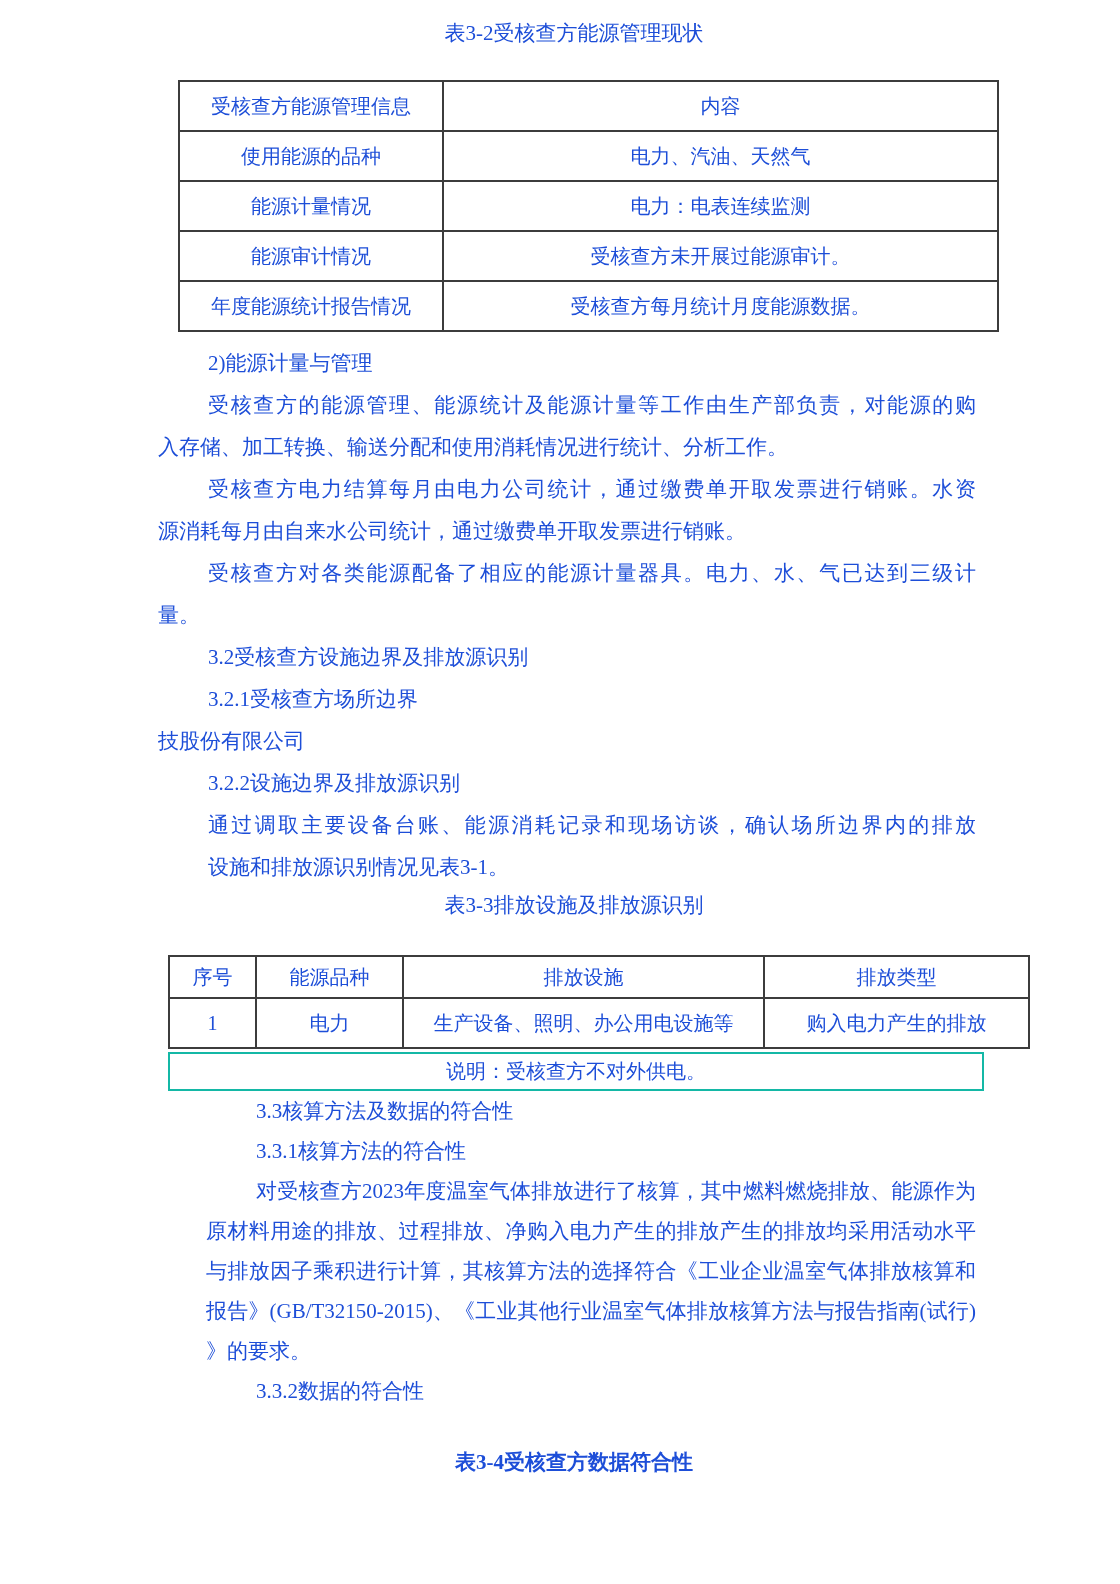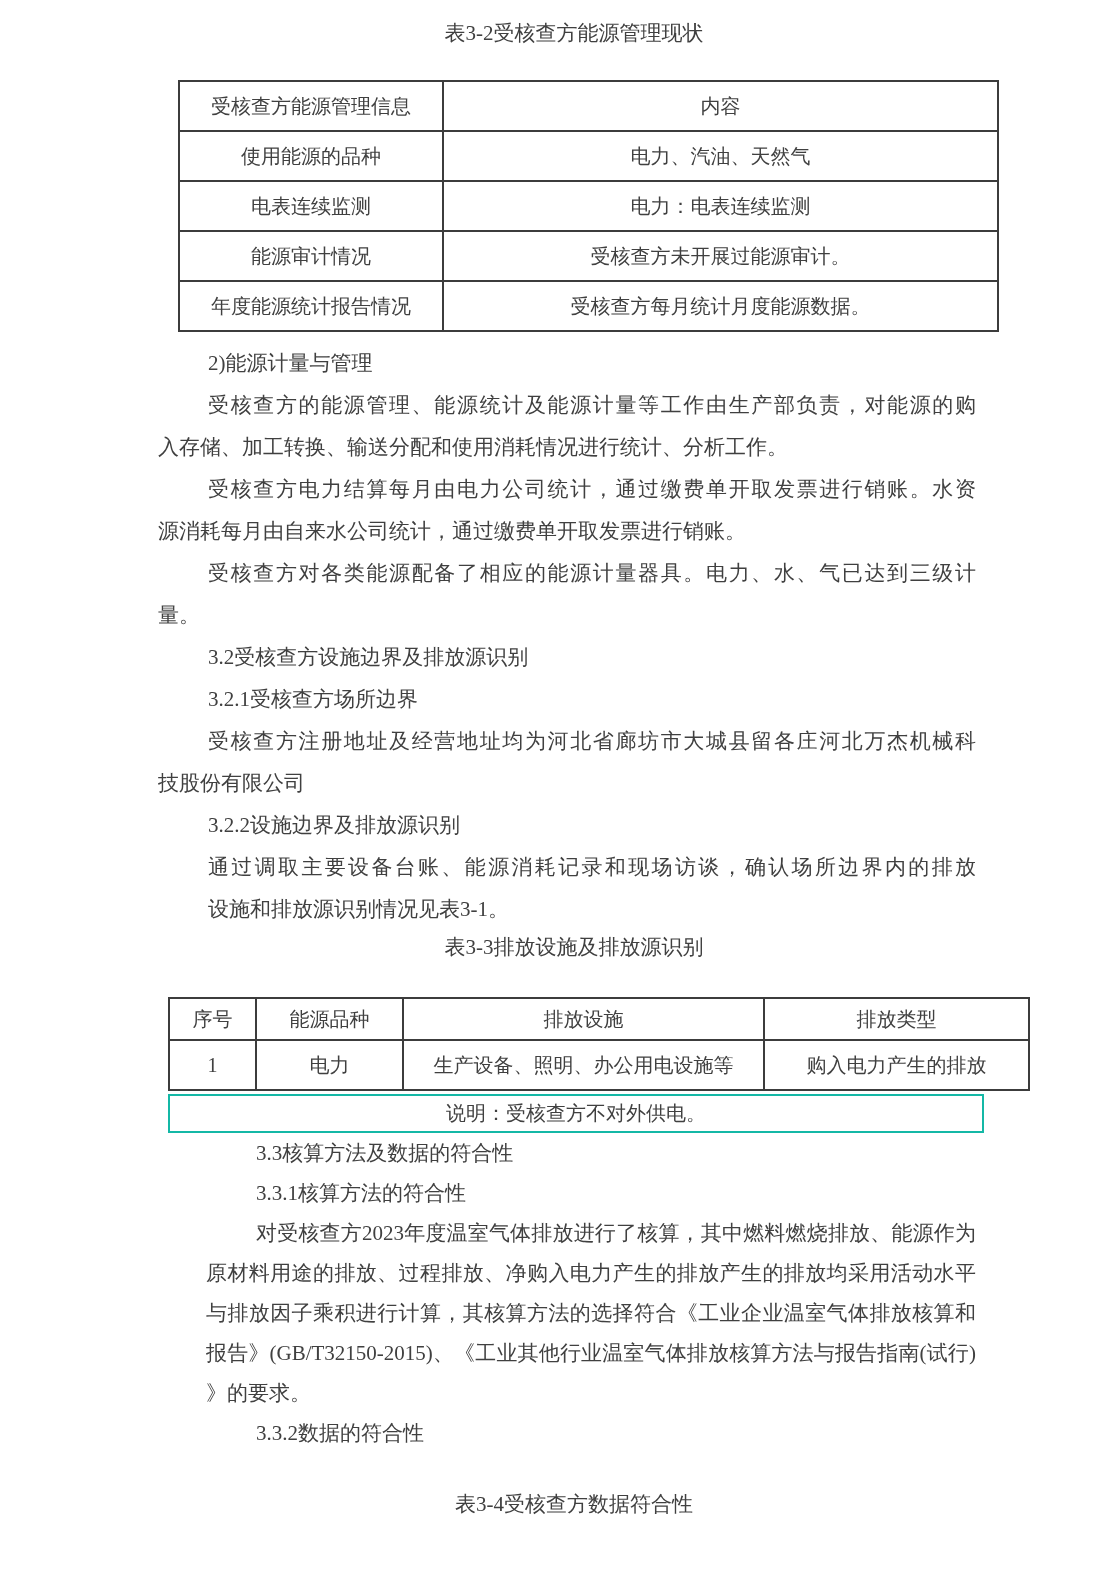--- a/index.html
+++ b/index.html
@@ -2,34 +2,34 @@
 <html><head>
 <meta charset="utf-8">
 <style>
   html, body { margin: 0; padding: 0; background: #ffffff; }
   .page {
     position: relative;
     width: 1120px;
     height: 1584px;
     background: #ffffff;
     font-family: "Liberation Serif", serif;
-    color: #404040;
+    color: #1d4ed8;
     overflow: hidden;
   }
   .caption {
     width: 832px;
     margin-left: 158px;
     text-align: center;
     font-size: 21px;
     line-height: 42px;
     white-space: nowrap;
   }
   .caption-top { padding-top: 12px; }
   .caption-mid { margin-top: -4px; }
-  .caption-bottom { margin-top: 30px; }
+  .caption-bottom { margin-top: 30px; font-weight: bold; }
 
   table { border-collapse: collapse; table-layout: fixed; }
   td, th {
     border: 2px solid #3c3c3c;
     font-weight: normal;
     font-size: 20px;
     text-align: center;
     vertical-align: middle;
     padding: 0 4px;
     overflow: hidden;
@@ -89,21 +89,21 @@
     <tbody>
       <tr>
         <th class="c1">受核查方能源管理信息</th>
         <th class="c2">内容</th>
       </tr>
       <tr>
         <td class="c1">使用能源的品种</td>
         <td class="c2">电力、汽油、天然气</td>
       </tr>
       <tr>
-        <td class="c1">电表连续监测</td>
+        <td class="c1">能源计量情况</td>
         <td class="c2">电力：电表连续监测</td>
       </tr>
       <tr>
         <td class="c1">能源审计情况</td>
         <td class="c2">受核查方未开展过能源审计。</td>
       </tr>
       <tr>
         <td class="c1">年度能源统计报告情况</td>
         <td class="c2">受核查方每月统计月度能源数据。</td>
       </tr>
@@ -113,21 +113,20 @@
   <div class="body-text body-1">
     <div class="line ind">2)能源计量与管理</div>
     <div class="line ind fill">受核查方的能源管理、能源统计及能源计量等工作由生产部负责，对能源的购</div>
     <div class="line">入存储、加工转换、输送分配和使用消耗情况进行统计、分析工作。</div>
     <div class="line ind fill">受核查方电力结算每月由电力公司统计，通过缴费单开取发票进行销账。水资</div>
     <div class="line">源消耗每月由自来水公司统计，通过缴费单开取发票进行销账。</div>
     <div class="line ind fill">受核查方对各类能源配备了相应的能源计量器具。电力、水、气已达到三级计</div>
     <div class="line">量。</div>
     <div class="line ind">3.2受核查方设施边界及排放源识别</div>
     <div class="line ind">3.2.1受核查方场所边界</div>
-    <div class="line ind fill">受核查方注册地址及经营地址均为河北省廊坊市大城县留各庄河北万杰机械科</div>
     <div class="line">技股份有限公司</div>
     <div class="line ind">3.2.2设施边界及排放源识别</div>
     <div class="line ind fill">通过调取主要设备台账、能源消耗记录和现场访谈，确认场所边界内的排放</div>
     <div class="line ind">设施和排放源识别情况见表3-1。</div>
   </div>
 
   <div class="caption caption-mid">表3-3排放设施及排放源识别</div>
 
   <table class="t-emission">
     <tbody>

